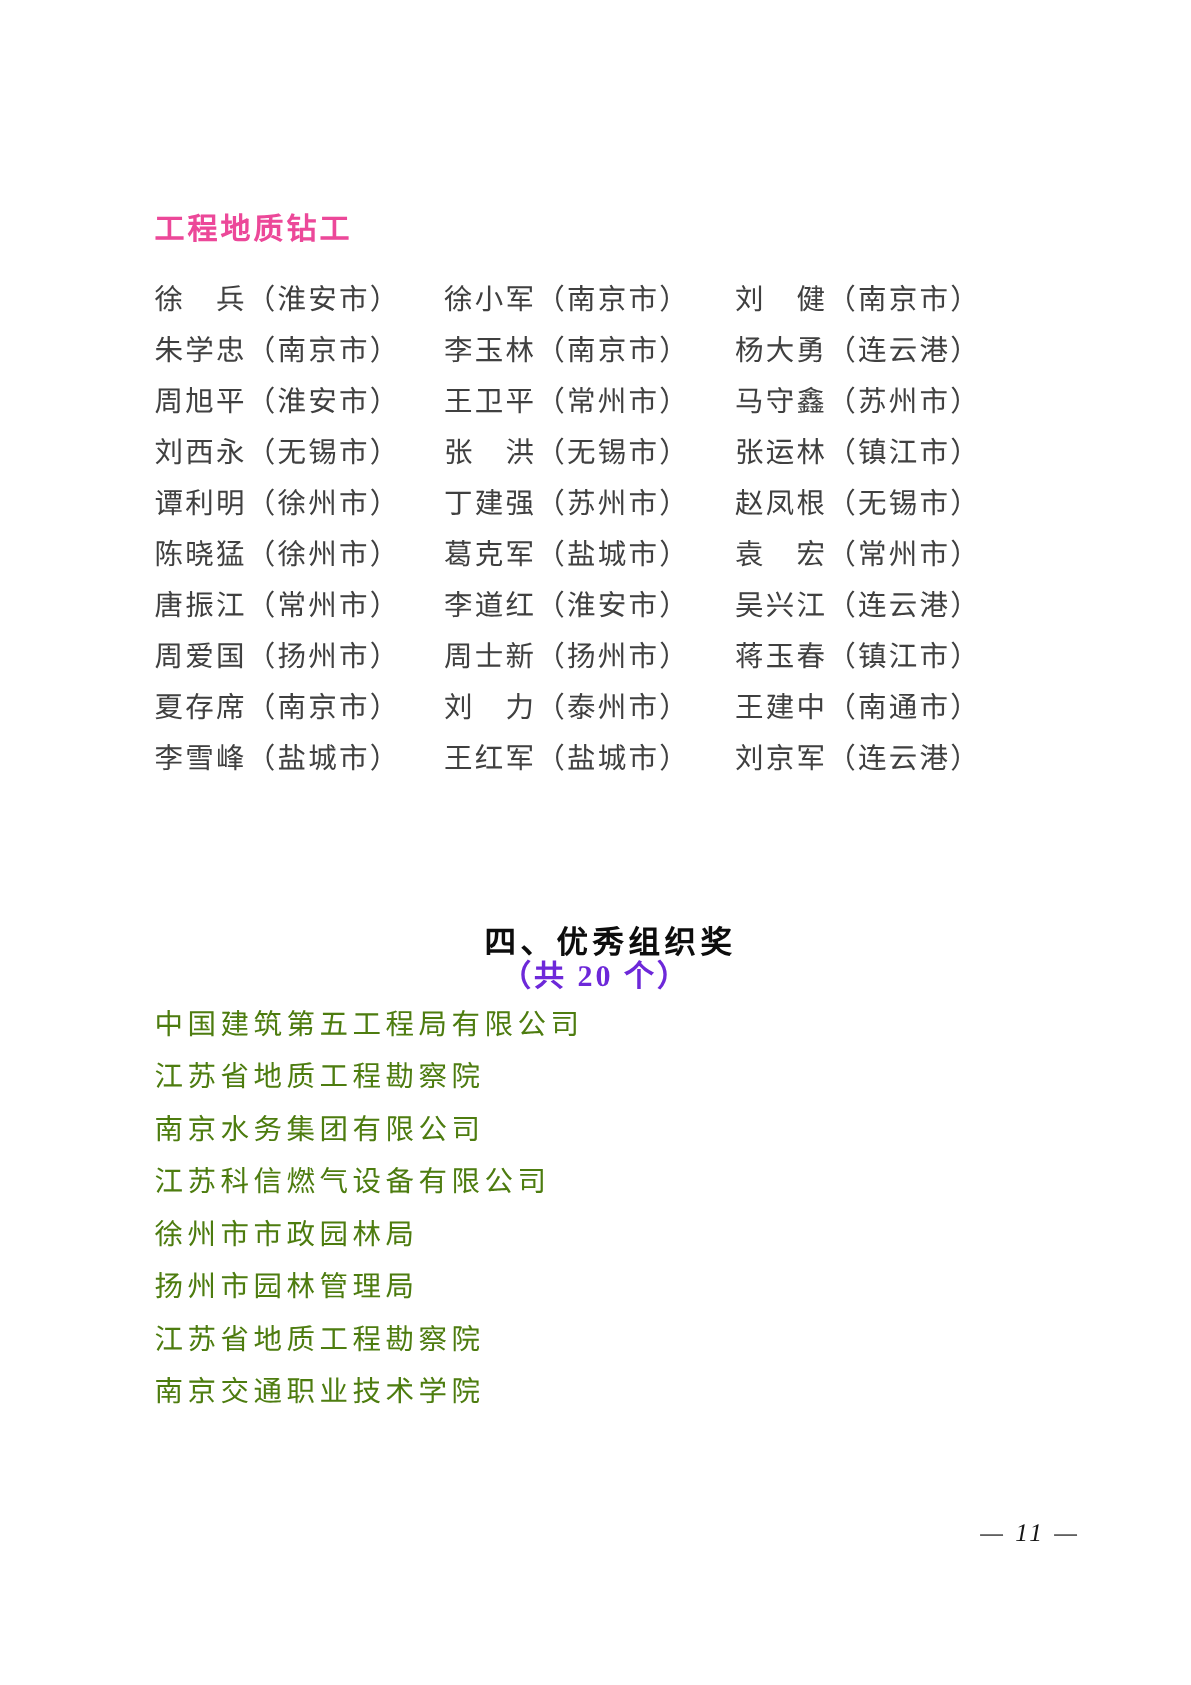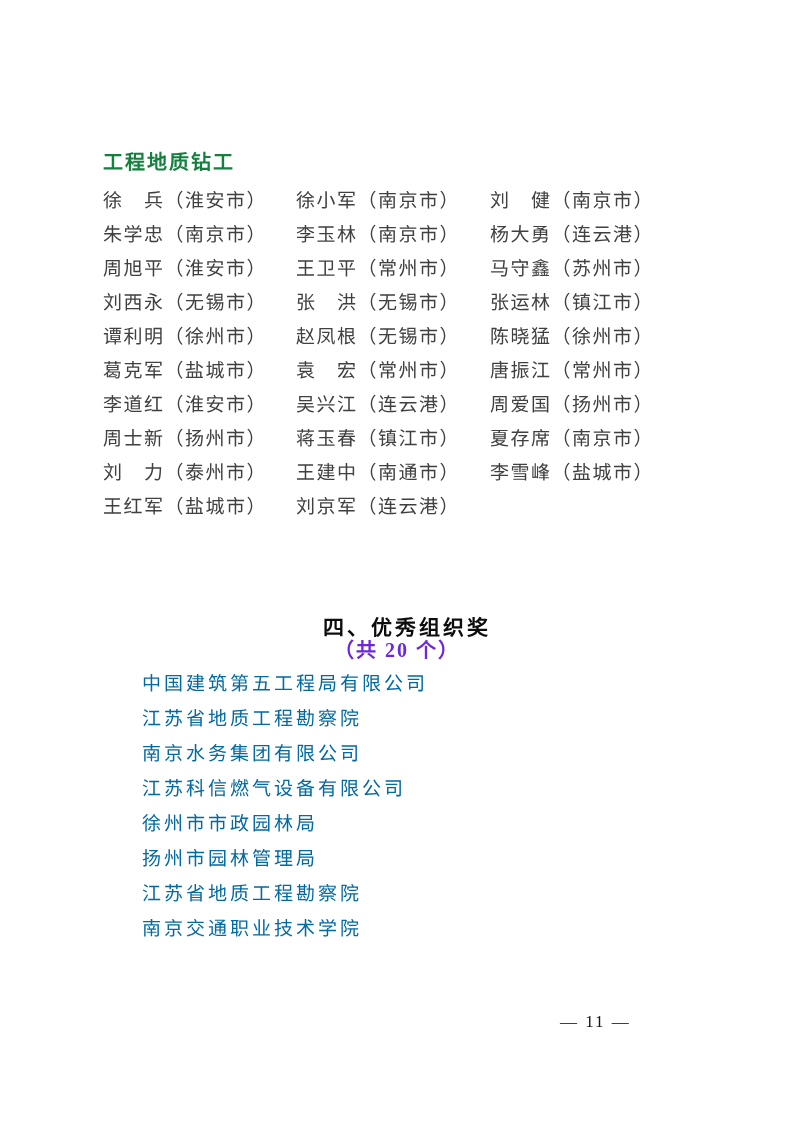--- a/index.html
+++ b/index.html
@@ -12,27 +12,27 @@
     width: 794px;
     height: 1123px;
     background: #ffffff;
     color: #111111;
     font-family: "Liberation Serif", "DejaVu Serif", serif;
     overflow: hidden;
   }
   .section-title {
     position: absolute;
     left: 103px;
-    top: 146px;
+    top: 136px;
     margin: 0;
     font-family: "Liberation Sans", "DejaVu Sans", sans-serif;
     font-size: 20px;
     font-weight: bold;
     letter-spacing: 2px;
-    color: #15803d;
+    color: #ec4899;
   }
   .winners {
     position: absolute;
     left: 103px;
     top: 184px;
     width: 585px;
     display: grid;
     grid-template-columns: 193px 194px 1fr;
     grid-auto-rows: 34px;
   }
@@ -70,32 +70,32 @@
     position: absolute;
     left: 103px;
     top: 666px;
     width: 560px;
   }
   .org {
     font-size: 19px;
     line-height: 35px;
     letter-spacing: 3px;
     white-space: nowrap;
-    color: #0369a1;
-    margin-left: 39px;
+    color: #4d7c0f;
   }
   .page-number {
     position: absolute;
     left: 560px;
     top: 1012px;
     width: 160px;
-    text-align: left;
+    text-align: right;
     font-size: 17px;
     letter-spacing: 2px;
     color: #161616;
+    font-style: italic;
   }
 </style>
 </head>
 <body>
 
 <div class="page">
 
   <h2 class="section-title">工程地质钻工</h2>
 
   <div class="winners">
@@ -105,20 +105,21 @@
       <span class="winner">朱学忠（南京市）</span>
       <span class="winner">李玉林（南京市）</span>
       <span class="winner">杨大勇（连云港）</span>
       <span class="winner">周旭平（淮安市）</span>
       <span class="winner">王卫平（常州市）</span>
       <span class="winner">马守鑫（苏州市）</span>
       <span class="winner">刘西永（无锡市）</span>
       <span class="winner">张　洪（无锡市）</span>
       <span class="winner">张运林（镇江市）</span>
       <span class="winner">谭利明（徐州市）</span>
+      <span class="winner">丁建强（苏州市）</span>
       <span class="winner">赵凤根（无锡市）</span>
       <span class="winner">陈晓猛（徐州市）</span>
       <span class="winner">葛克军（盐城市）</span>
       <span class="winner">袁　宏（常州市）</span>
       <span class="winner">唐振江（常州市）</span>
       <span class="winner">李道红（淮安市）</span>
       <span class="winner">吴兴江（连云港）</span>
       <span class="winner">周爱国（扬州市）</span>
       <span class="winner">周士新（扬州市）</span>
       <span class="winner">蒋玉春（镇江市）</span>

